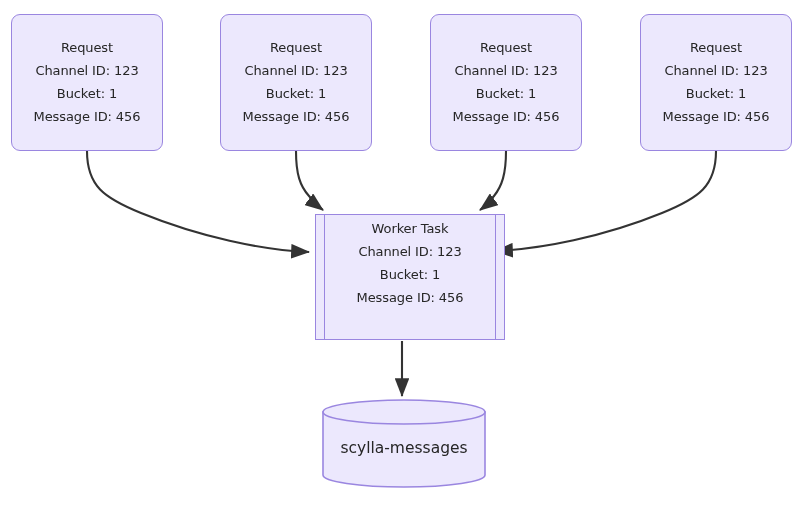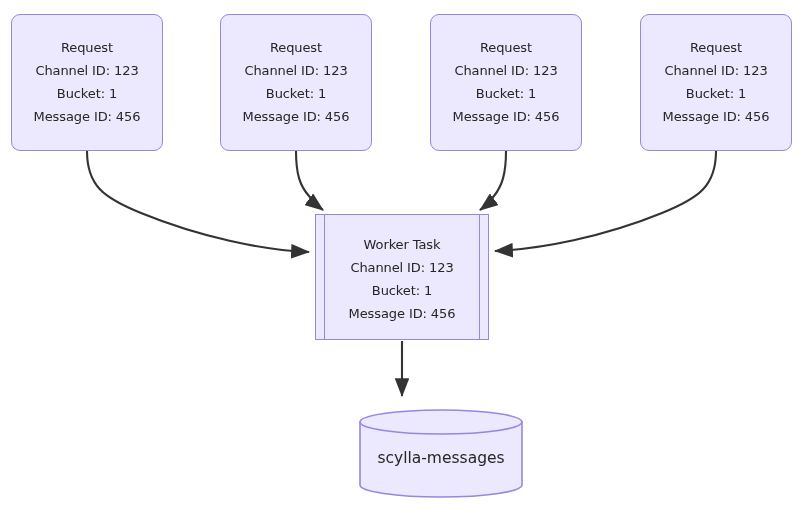--- a/index.html
+++ b/index.html
@@ -52,49 +52,48 @@
     color: #262626;
     white-space: nowrap;
     letter-spacing: -0.1px;
   }
 
   
   #worker-task-node {
     position: absolute;
     left: 315px;
     top: 214px;
-    width: 174px;
+    width: 190px;
     height: 126px;
     box-sizing: border-box;
     background: #ece8fd;
     border: 1.3px solid #9a86e0;
     display: flex;
     flex-direction: column;
     align-items: center;
     justify-content: flex-start;
-    padding-top: 18px;
+    padding-top: 2px;
   }
   .subroutine-bar {
     position: absolute;
     top: 0;
     bottom: 0;
     width: 0;
     border-left: 1.3px solid #9a86e0;
   }
   .subroutine-bar.left  { left: 8px; }
   .subroutine-bar.right { right: 8px; }
 
   
   #datastore-node {
     position: absolute;
     left: 322px;
-    top: 409px;
+    top: 399px;
     width: 164px;
     height: 89px;
-    margin-left: 37px;
   }
   #datastore-node .cyl-svg {
     position: absolute;
     left: 0;
     top: 0;
   }
   #datastore-label {
     position: absolute;
     left: 0;
     top: 0;

